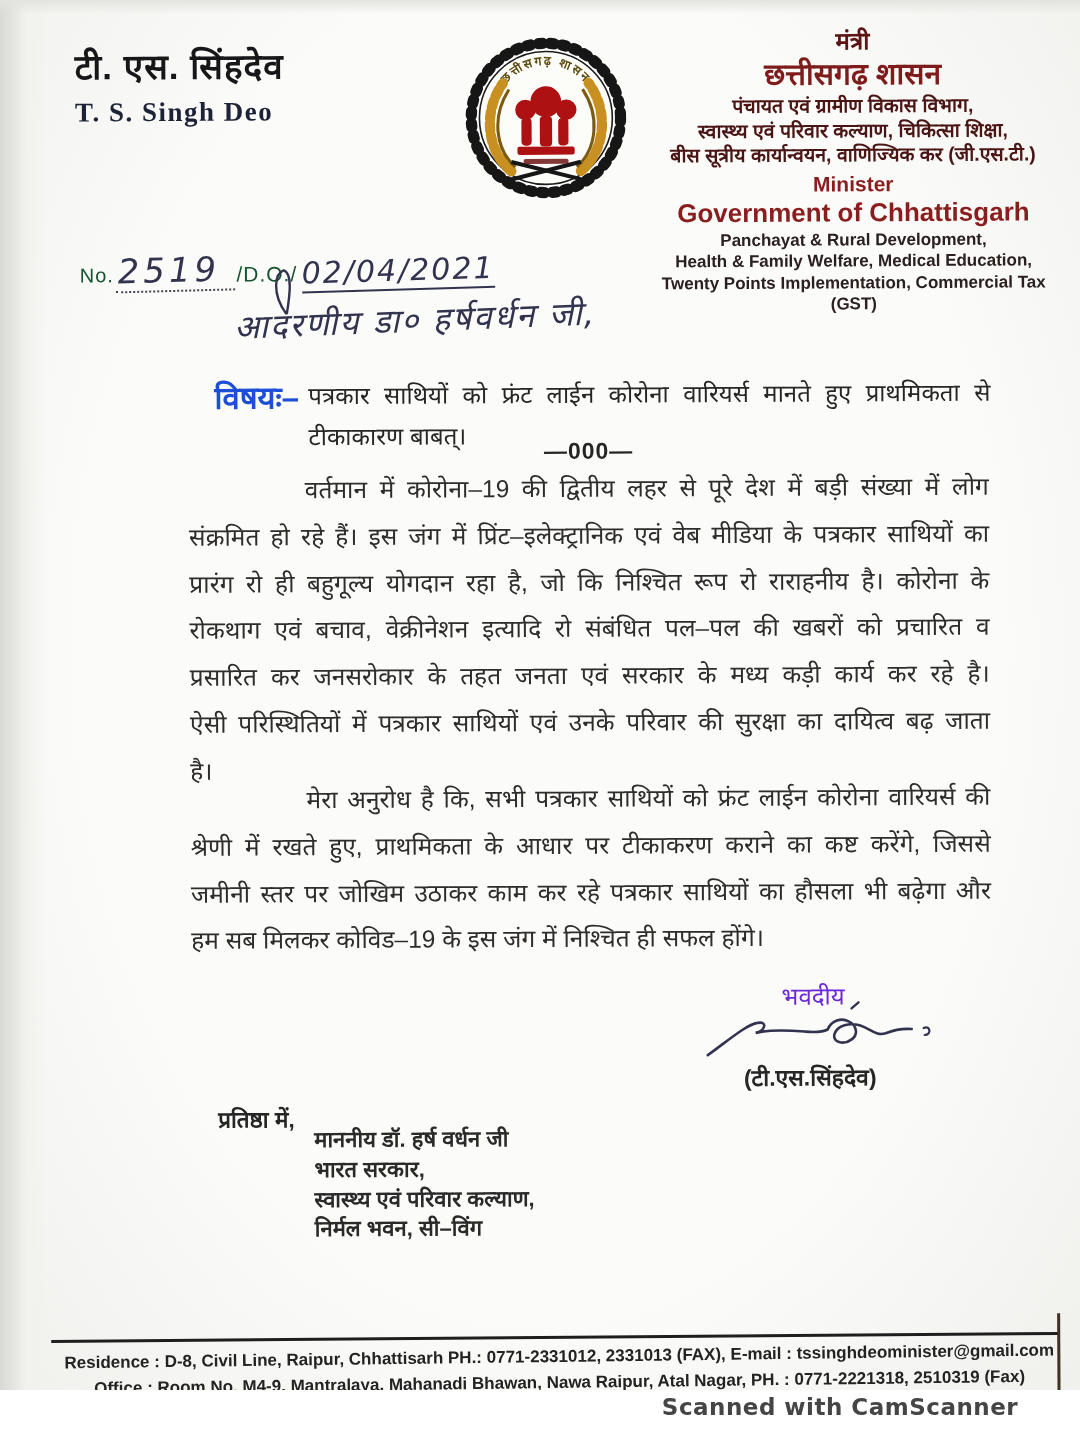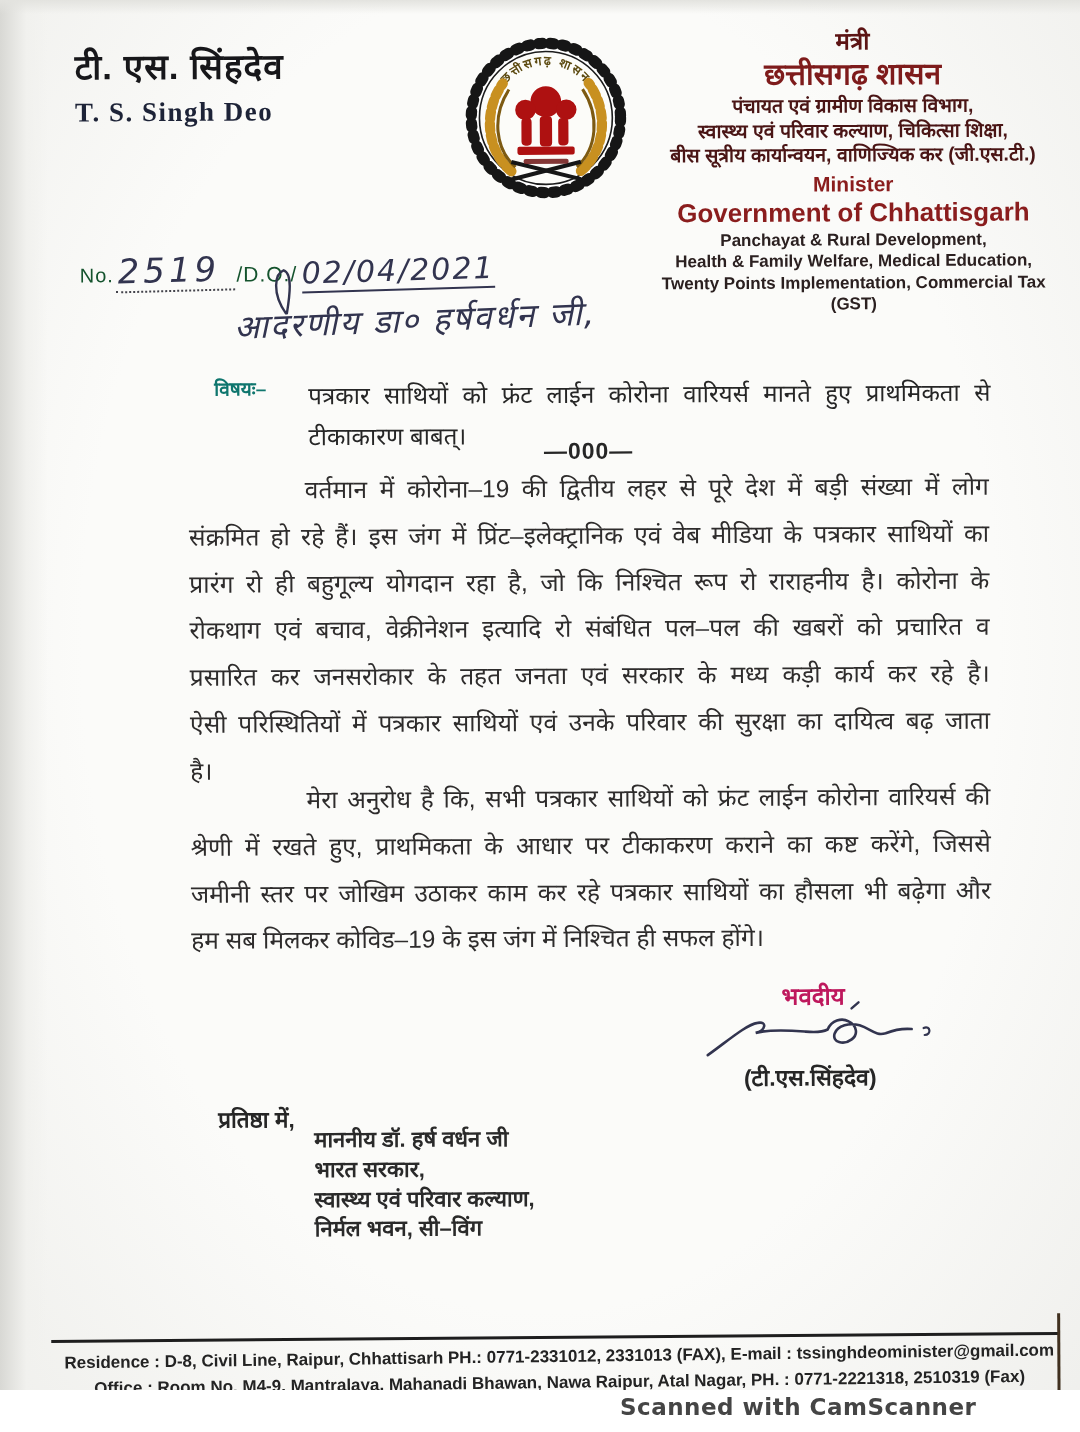--- a/index.html
+++ b/index.html
@@ -39,47 +39,47 @@
     padding:0 14px 0 2px;margin-left:2px;transform:rotate(-1.2deg);}
   .hand-date{font-size:30px;letter-spacing:2px;border-bottom:2.5px solid #32344f;
     padding-bottom:1px;margin-left:4px;transform:rotate(-1.4deg);}
   .do-label{margin-left:2px;font-size:21px;}
   .greeting{position:absolute;left:236px;top:296px;font-size:33px;
     letter-spacing:2px;transform:rotate(-2deg);}
   .pen-loop{position:absolute;left:272px;top:266px;}
 
   
   .subject{position:absolute;left:216px;top:374px;display:flex;}
-  .subj-label{width:94px;font-size:19px;font-weight:bold;color:#0f766e;flex:0 0 94px;}
+  .subj-label{width:94px;font-size:31px;font-weight:bold;color:#1d4ed8;flex:0 0 94px;}
   .subj-text{width:682px;font-size:24px;color:#262626;line-height:41px;}
   .jl{text-align:justify;text-align-last:justify;}
   .divider{position:absolute;left:190px;top:438px;width:800px;text-align:center;
     font-size:23px;font-weight:bold;color:#262626;letter-spacing:1px;}
   .para{position:absolute;left:190px;width:800px;font-size:24.5px;color:#2e2c2c;}
   .para1{top:466px;}
   .para2{top:776px;}
   .bl{line-height:46.8px;}
   .indent{padding-left:116px;}
 
   
-  .salutation{position:absolute;left:780px;top:980px;font-size:24px;font-weight:bold;color:#be185d;}
+  .salutation{position:absolute;left:780px;top:980px;font-size:24px;font-weight:normal;color:#6d28d9;}
   .signature{position:absolute;left:700px;top:1002px;}
   .signatory{position:absolute;left:742px;top:1062px;font-size:23px;font-weight:bold;color:#262626;}
   .pratishtha{position:absolute;left:216px;top:1086px;font-size:22.5px;font-weight:bold;color:#262626;margin-top:16px;}
   .addressee{position:absolute;left:312px;top:1124px;font-size:22px;color:#2a2a2a;
     line-height:29.8px;font-weight:bold;}
 
   
   .foot-rule{position:absolute;left:48px;top:1336px;width:1008px;height:0;
     border-top:3px solid #1e1e1e;transform:rotate(-0.15deg);}
   .foot-text{position:absolute;left:58px;top:1344px;width:996px;text-align:center;
     font-size:17px;font-weight:bold;color:#232323;line-height:26px;transform:rotate(-0.45deg);}
   .right-edge-line{position:absolute;left:1054px;top:1316px;width:3px;height:116px;background:#40301f;}
   .cam-strip{position:absolute;left:0;right:0;top:1390px;height:42px;background:#ffffff;}
-  .cam-text{position:absolute;left:620px;top:1394px;width:440px;text-align:left;
+  .cam-text{position:absolute;left:620px;top:1394px;width:440px;text-align:center;
     font-size:23px;font-weight:600;color:#454545;letter-spacing:0.5px;
     font-family:"DejaVu Sans",sans-serif;}
 </style>
 </head>
 <body>
 
 <div class="scanwrap"></div>
 <div class="edge-shade-left"></div>
 <div class="edge-shade-top"></div>
 

